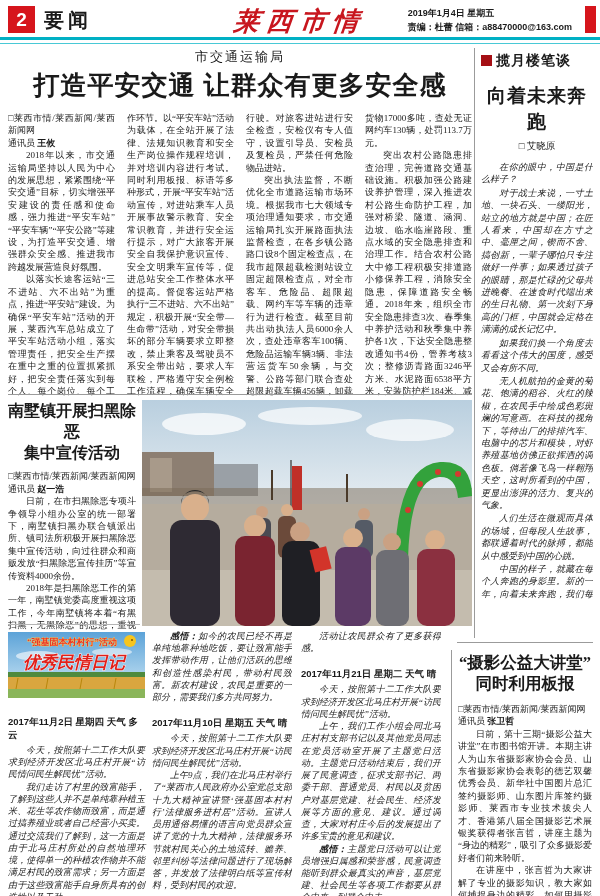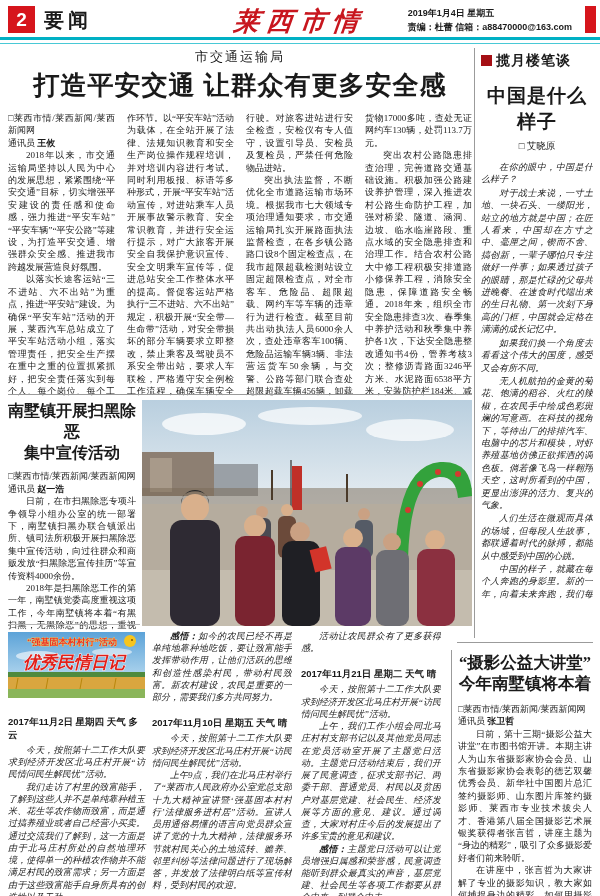--- a/index.html
+++ b/index.html
@@ -117,21 +117,21 @@
       <p>突出执法监督，不断优化全市道路运输市场环境。根据我市七大领域专项治理通知要求，市交通运输局扎实开展路面执法监督检查，在各乡镇公路路口设8个固定检查点，在我市超限超载检测站设立固定超限检查点，对全市客车、危险品、超限超载、网约车等车辆的违章行为进行检查。截至目前共出动执法人员6000余人次，查处违章客车100辆、危险品运输车辆3辆、非法营运货车50余辆，与交警、公路等部门联合查处超限超载车辆456辆，卸载货物17000多吨，查处无证网约车130辆，处罚113.7万元。</p>
       <p>突出农村公路隐患排查治理，完善道路交通基础设施。积极加强公路建设养护管理，深入推进农村公路生命防护工程，加强对桥梁、隧道、涵洞、边坡、临水临崖路段、重点水域的安全隐患排查和治理工作。结合农村公路大中修工程积极安排道路小修保养工程，消除安全隐患，保障道路安全畅通。2018年来，组织全市安全隐患排查3次、春季集中养护活动和秋季集中养护各1次，下达安全隐患整改通知书4份，管养考核3次；整修沥青路面3246平方米、水泥路面6538平方米，安装防护栏184米、减速带22条、各种标志144个，有效排除了安全隐患，保障了农村公路安全畅通。结合暑期汛期安全生产要求，组成两个检查组对全市农村公路安全隐患进行排查，重点对桥梁、涵洞、重点水域路段进行检查，检查农村公路600余公里，排查出堵塞桥涵、桥梁涵洞92处，整改安全隐患约7000平方米，整治隐患路面4000余平方米。</p>
     </div>
   </div>
 
   <div class="vdiv1"></div>
   <div class="moon">
     <div class="moon-head">
       <span class="sq"></span><span>揽月楼笔谈</span>
     </div>
-    <div class="moon-title">中国是什么样子</div>
+    <div class="moon-title">向着未来奔跑</div>
     <div class="moon-author">□ 艾晓原</div>
     <div class="moon-body bodytxt kai">
       <p>在你的眼中，中国是什么样子？</p>
       <p>对于战士来说，一寸土地、一块石头、一缕阳光，站立的地方就是中国；在匠人看来，中国却在方寸之中、毫厘之间，锲而不舍、搞创新，一辈子哪怕只专注做好一件事；如果透过孩子的眼睛，那是忙碌的父母共进晚餐、在速食时代端出来的生日礼物、第一次刻下身高的门框，中国就会定格在满满的成长记忆中。</p>
       <p>如果我们换一个角度去看看这个伟大的国度，感受又会有所不同。</p>
       <p>无人机航拍的金黄的菊花、饱满的稻谷、火红的辣椒，在农民手中绘成色彩斑斓的写意画。在科技的视角下，等待出厂的排排汽车、电脑中的芯片和模块，对虾养殖基地仿佛正欲挥洒的调色板。倘若像飞鸟一样翱翔天空，这时所看到的中国，更显出澎湃的活力、复兴的气象。</p>
       <p>人们生活在微观而具体的场域，但每段人生故事，都联通着时代的脉搏，都能从中感受到中国的心跳。</p>
       <p>中国的样子，就藏在每个人奔跑的身影里。新的一年，向着未来奔跑，我们每个人都是追梦人，汇聚起来便是一个生机勃勃、一往无前的中国。</p>
     </div>
   </div>
@@ -247,21 +247,21 @@
     <p>上午，我们工作小组会同北马庄村村支部书记以及其他党员同志在党员活动室开展了主题党日活动。主题党日活动结束后，我们开展了民意调查，征求支部书记、两委干部、普通党员、村民以及贫困户对基层党建、社会民生、经济发展等方面的意见、建议。通过调查，大家对村庄今后的发展提出了许多宝贵的意见和建议。</p>
     <p><b>感悟：</b><span>主题党日活动可以让党员增强归属感和荣誉感，民意调查能听到群众最真实的声音，基层党建、社会民生等各项工作都要从群众中来、到群众中去。</span></p>
   </div>
 
   <div class="vdiv2"></div>
   <div class="hdiv3"></div>
 
   <div class="lecture">
     <div class="lec-title">
       <div>“摄影公益大讲堂”</div>
-      <div>今年南墅镇将本着</div>
+      <div>同时利用板报</div>
     </div>
     <div class="lec-body bodytxt">
       <p class="byline">□莱西市情/莱西新闻/莱西新闻网</p>
       <p class="byline"><span>通讯员</span> <b class="rep">张卫哲</b></p>
       <p>日前，第十三期“摄影公益大讲堂”在市图书馆开讲。本期主讲人为山东省摄影家协会会员、山东省摄影家协会表彰的德艺双馨优秀会员、新华社中国图片总汇签约摄影师、山东图片库签约摄影师、莱西市专业技术拔尖人才、香港第八届全国摄影艺术展银奖获得者张言哲，讲座主题为“身边的精彩”，吸引了众多摄影爱好者们前来聆听。</p>
       <p>在讲座中，张言哲为大家讲解了专业的摄影知识，教大家如何捕捉身边的精彩，如何用摄影发现并记录自己身边的美好事物。通过此次讲座，大家纷纷表示学习到了很多有用的摄影知识，感受到了身边的精彩和摄影艺术的非凡魅力，受益匪浅。</p>
     </div>
   </div>
 
 </div>

